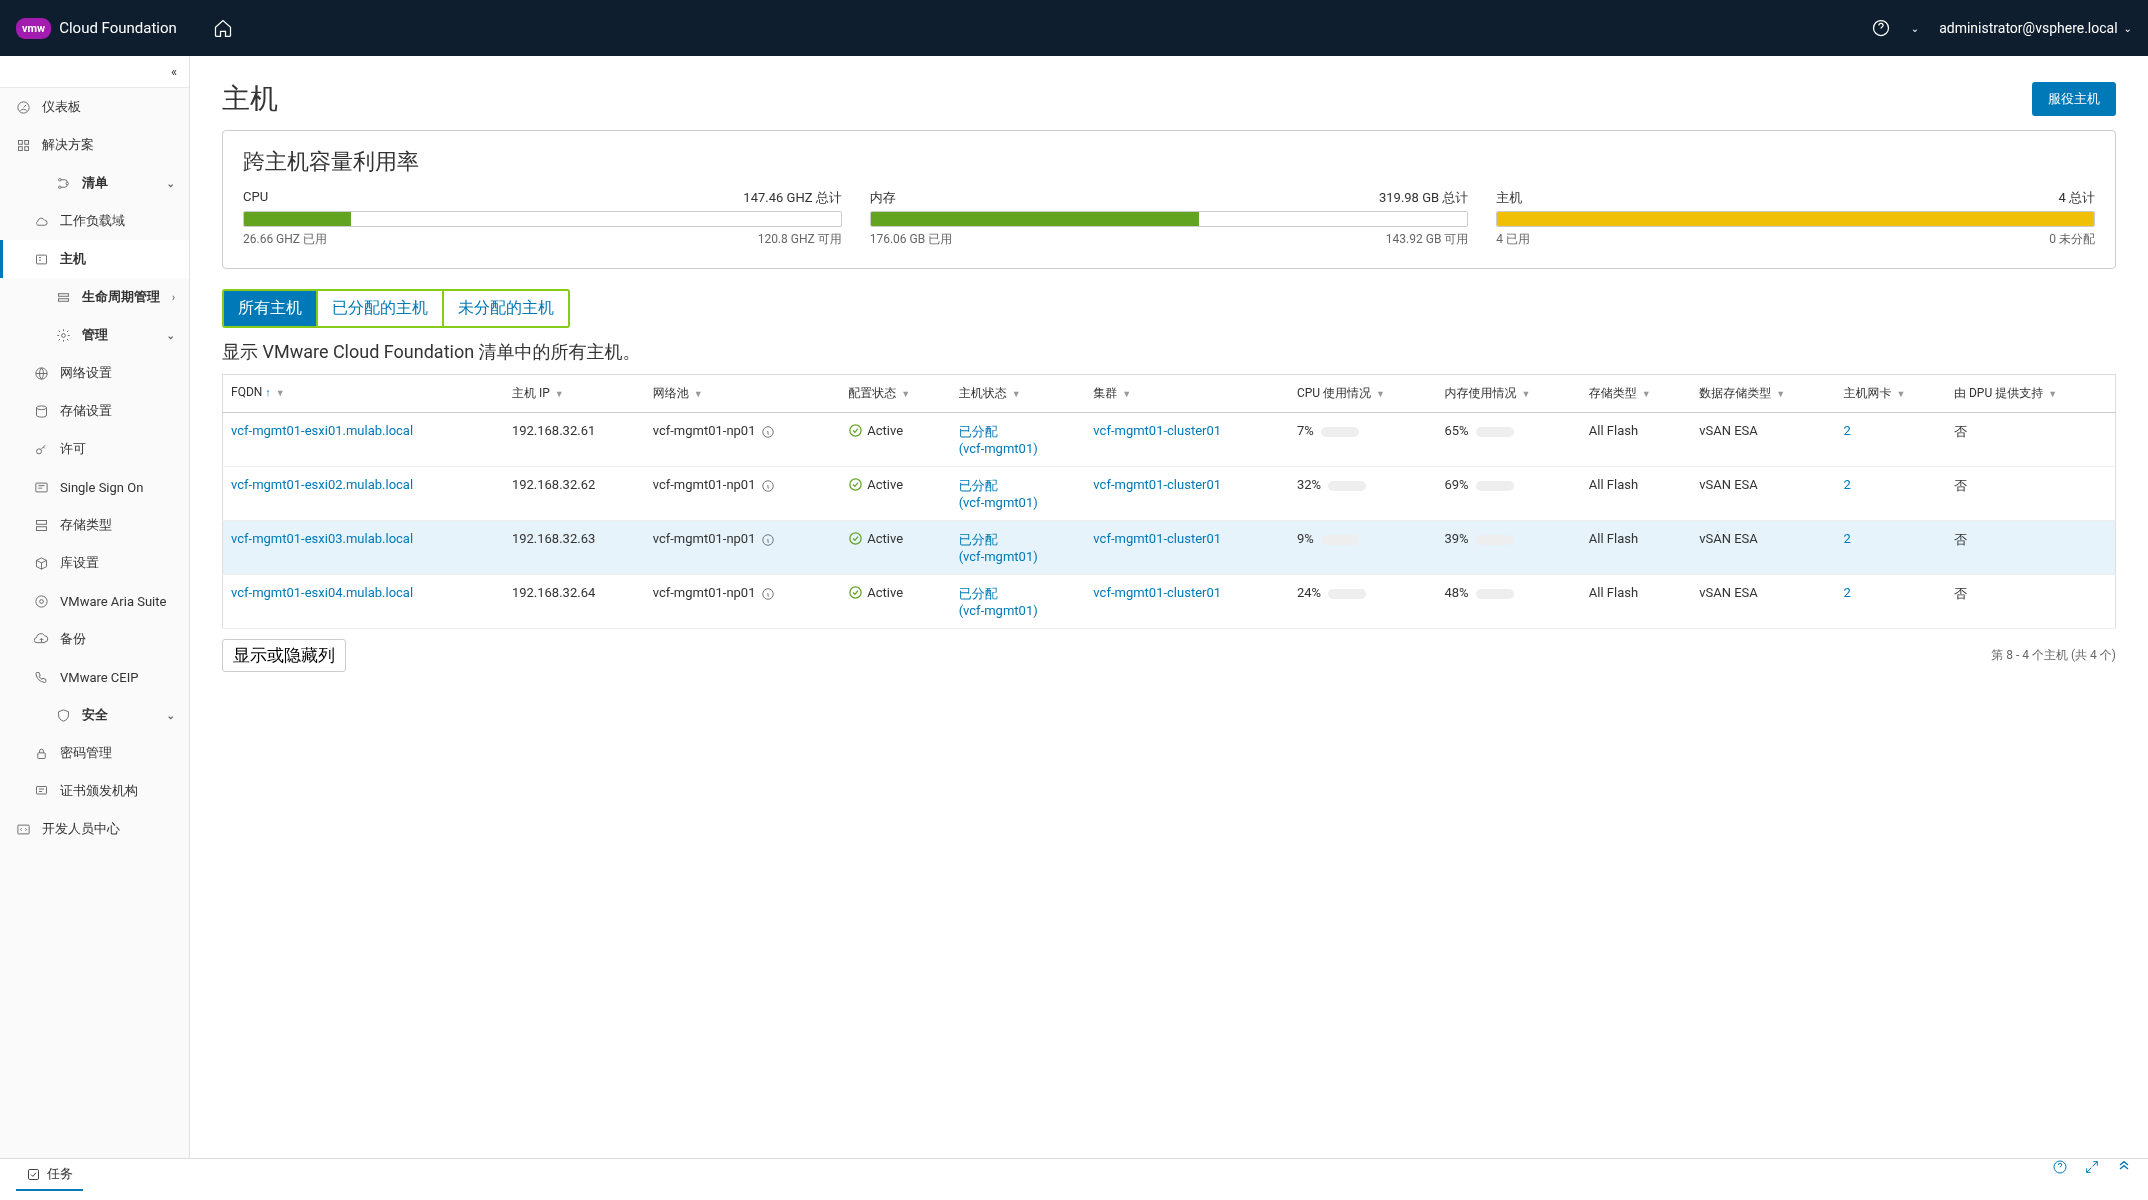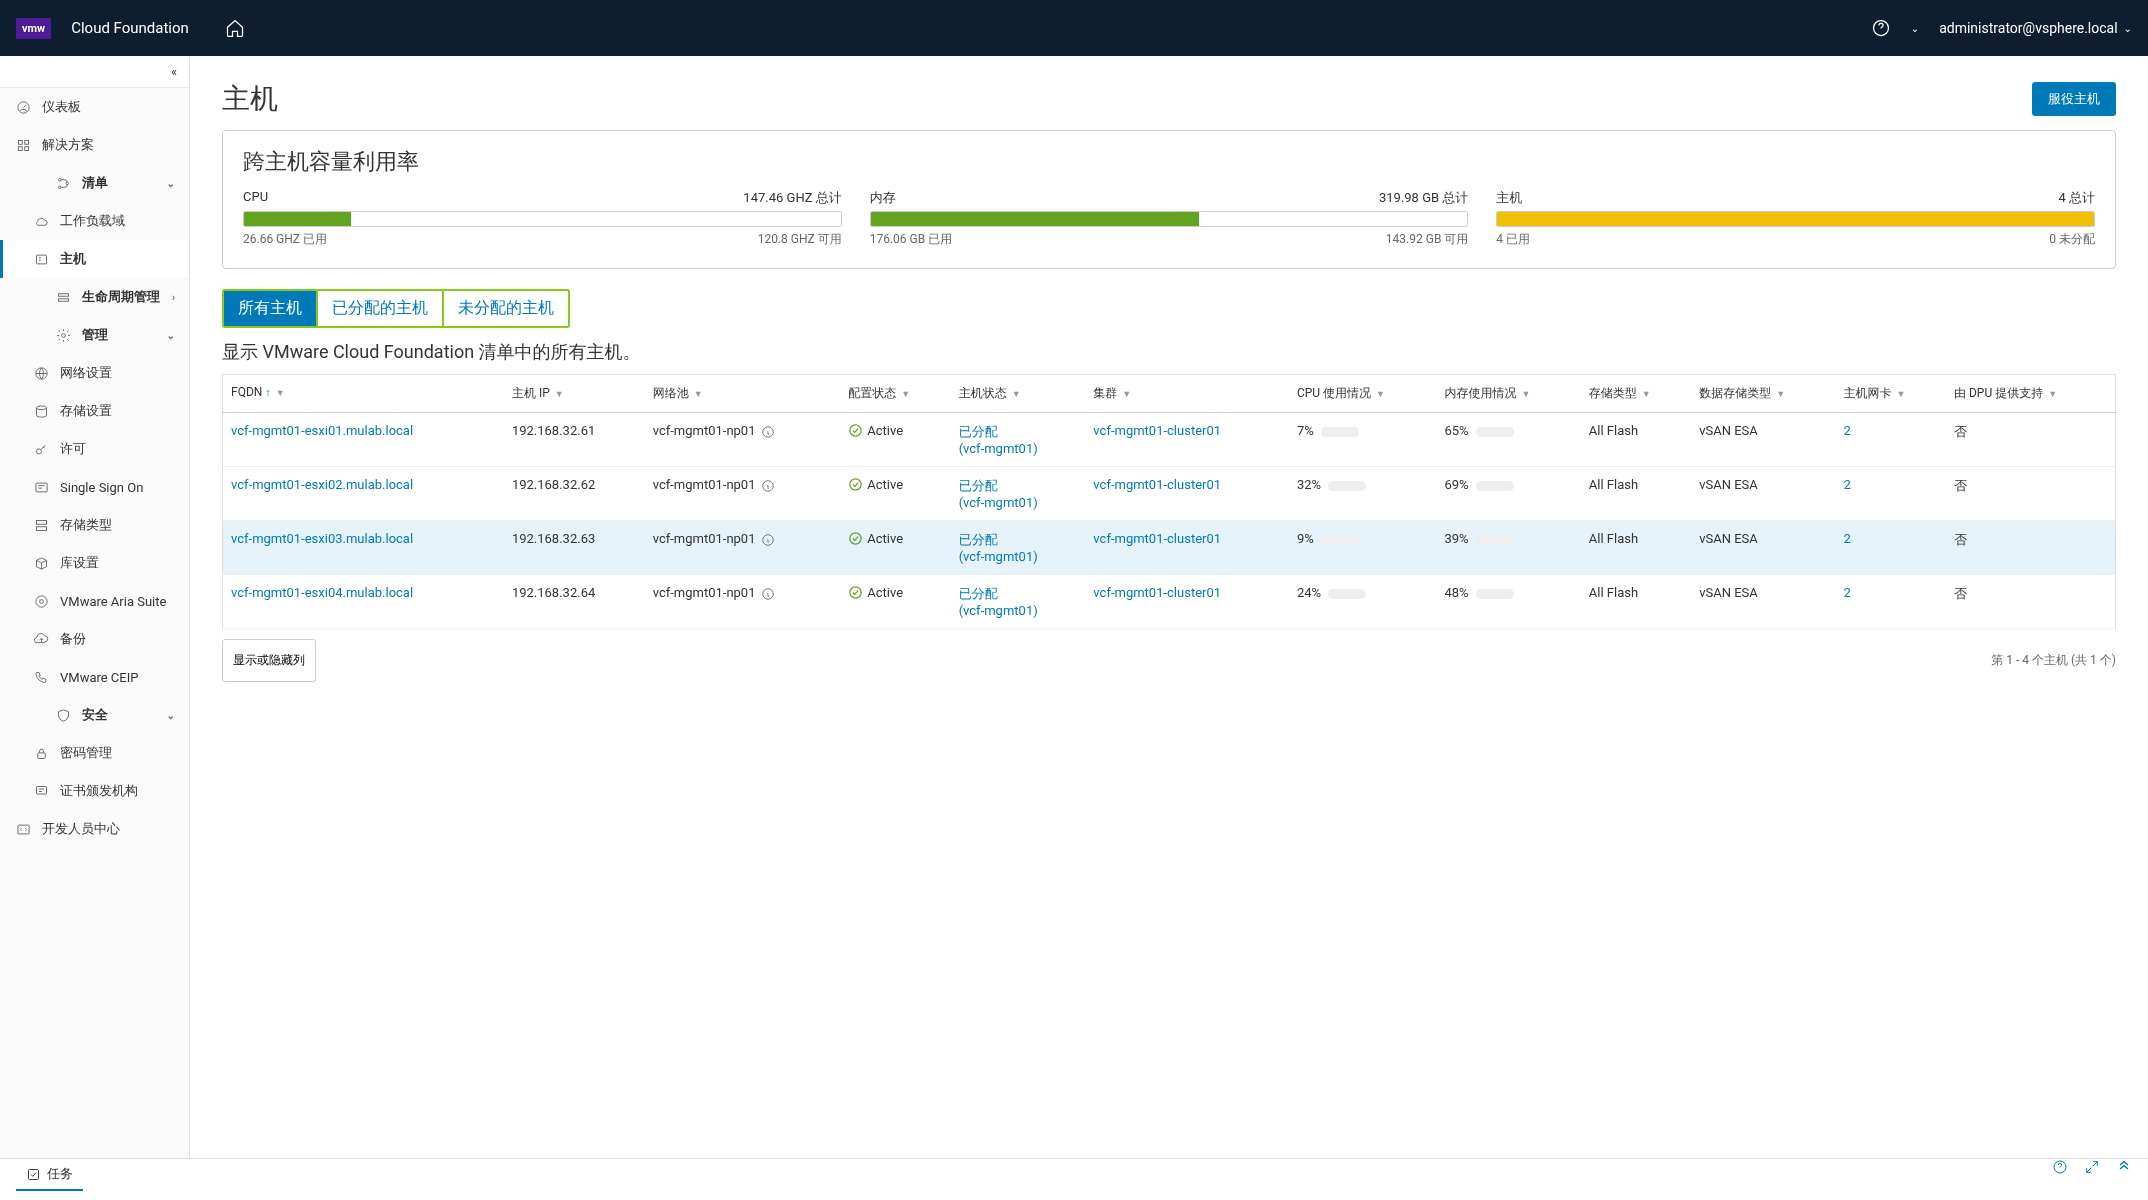--- a/index.html
+++ b/index.html
@@ -1,19 +1,19 @@
 <!DOCTYPE html>
 <html><head>
 <meta charset="utf-8">
 <style>
 * { box-sizing: border-box; margin: 0; padding: 0; }
 body { font-family: -apple-system, BlinkMacSystemFont, "Segoe UI", Roboto, Arial, sans-serif; font-size: 13px; color: #333; background: #fff; overflow: hidden; }
 .app { display: flex; flex-direction: column; height: 100vh; }
 .header { background: #0f1e2e; color: #fff; height: 56px; display: flex; align-items: center; padding: 0 16px; }
-.logo-box { background: #4c1d95; padding: 4px 6px; border-radius: 0; font-size: 11px; font-weight: bold; margin-right: 20px; }
+.logo-box { background: #a21caf; padding: 4px 6px; border-radius: 9px; font-size: 11px; font-weight: bold; margin-right: 8px; }
 .brand { font-size: 15px; font-weight: 400; }
 .home-icon { margin-left: 36px; cursor: pointer; }
 .header-right { margin-left: auto; display: flex; align-items: center; gap: 20px; }
 .help-icon { cursor: pointer; }
 .chevron-small { cursor: pointer; font-size: 10px; }
 .user-label { font-size: 14px; cursor: pointer; display: flex; align-items: center; gap: 6px; }
 .body { display: flex; flex: 1; overflow: hidden; }
 .sidebar { width: 190px; background: #fafafa; border-right: 1px solid #e0e0e0; display: flex; flex-direction: column; }
 .sidebar-collapse { height: 32px; display: flex; align-items: center; justify-content: flex-end; padding-right: 12px; border-bottom: 1px solid #e8e8e8; background: #fff; }
 .sidebar-scroll { flex: 1; overflow-y: auto; }
@@ -48,21 +48,21 @@
 .data-table th .sort-icon { color: #0079b8; font-size: 11px; }
 .data-table td { padding: 10px 8px; border-bottom: 1px solid #eee; font-size: 13px; vertical-align: top; }
 .data-table tr.highlight { background: #e6f3fa; }
 .link { color: #0079b8; cursor: pointer; }
 .status-active { display: flex; align-items: center; gap: 4px; }
 .status-active svg { color: #62a420; }
 .info-icon { cursor: pointer; color: #666; display:inline-flex; vertical-align: middle; margin-left: 2px;}
 .usage-bar { display: inline-block; width: 38px; height: 10px; border-radius: 5px; background: #eee; vertical-align: middle; overflow: hidden; margin-left: 4px; }
 .usage-fill { height: 100%; background: #62a420; }
 .table-footer { display: flex; align-items: center; margin-top: 10px; }
-.columns-btn { border: 1px solid #ccc; background: #fff; padding: 12px 10px; border-radius: 3px; cursor: pointer; font-size: 12px; }
+.columns-btn { border: 1px solid #ccc; background: #fff; padding: 4px 10px; border-radius: 3px; cursor: pointer; font-size: 17px; }
 .pagination { margin-left: auto; font-size: 12px; color: #666; }
 .bottom-bar { height: 42px; border-top: 1px solid #ddd; display: flex; align-items: flex-start; padding: 0 16px; background: #fff; }
 .tasks-tab { display: flex; align-items: center; gap: 6px; padding: 6px 10px; border-bottom: 2px solid #0079b8; cursor: pointer; }
 .bottom-right { margin-left: auto; display: flex; gap: 16px; color: #0079b8; }
 .bottom-right span { cursor: pointer; }
 svg { display: block; }
 </style>
 </head>
 <body>
 
@@ -466,21 +466,21 @@
     <td>All Flash</td>
     <td>vSAN ESA</td>
     <td><span class="link">2</span></td>
     <td>否</td>
   </tr>
           </tbody>
       </table>
 
       <div class="table-footer">
         <button class="columns-btn">显示或隐藏列</button>
-        <span class="pagination">第 1 - 4 个主机 (共 1 个)</span>
+        <span class="pagination">第 8 - 4 个主机 (共 4 个)</span>
       </div>
     </div>
   </div>
 
   <div class="bottom-bar">
     <div class="tasks-tab">
       <span>
           <svg width="15" height="15" viewBox="0 0 24 24" fill="none" stroke="currentColor" stroke-width="1.5">
             <rect x="4" y="4" width="16" height="16" rx="2"></rect>
             <path d="M8 12l3 3 5-6"></path>

